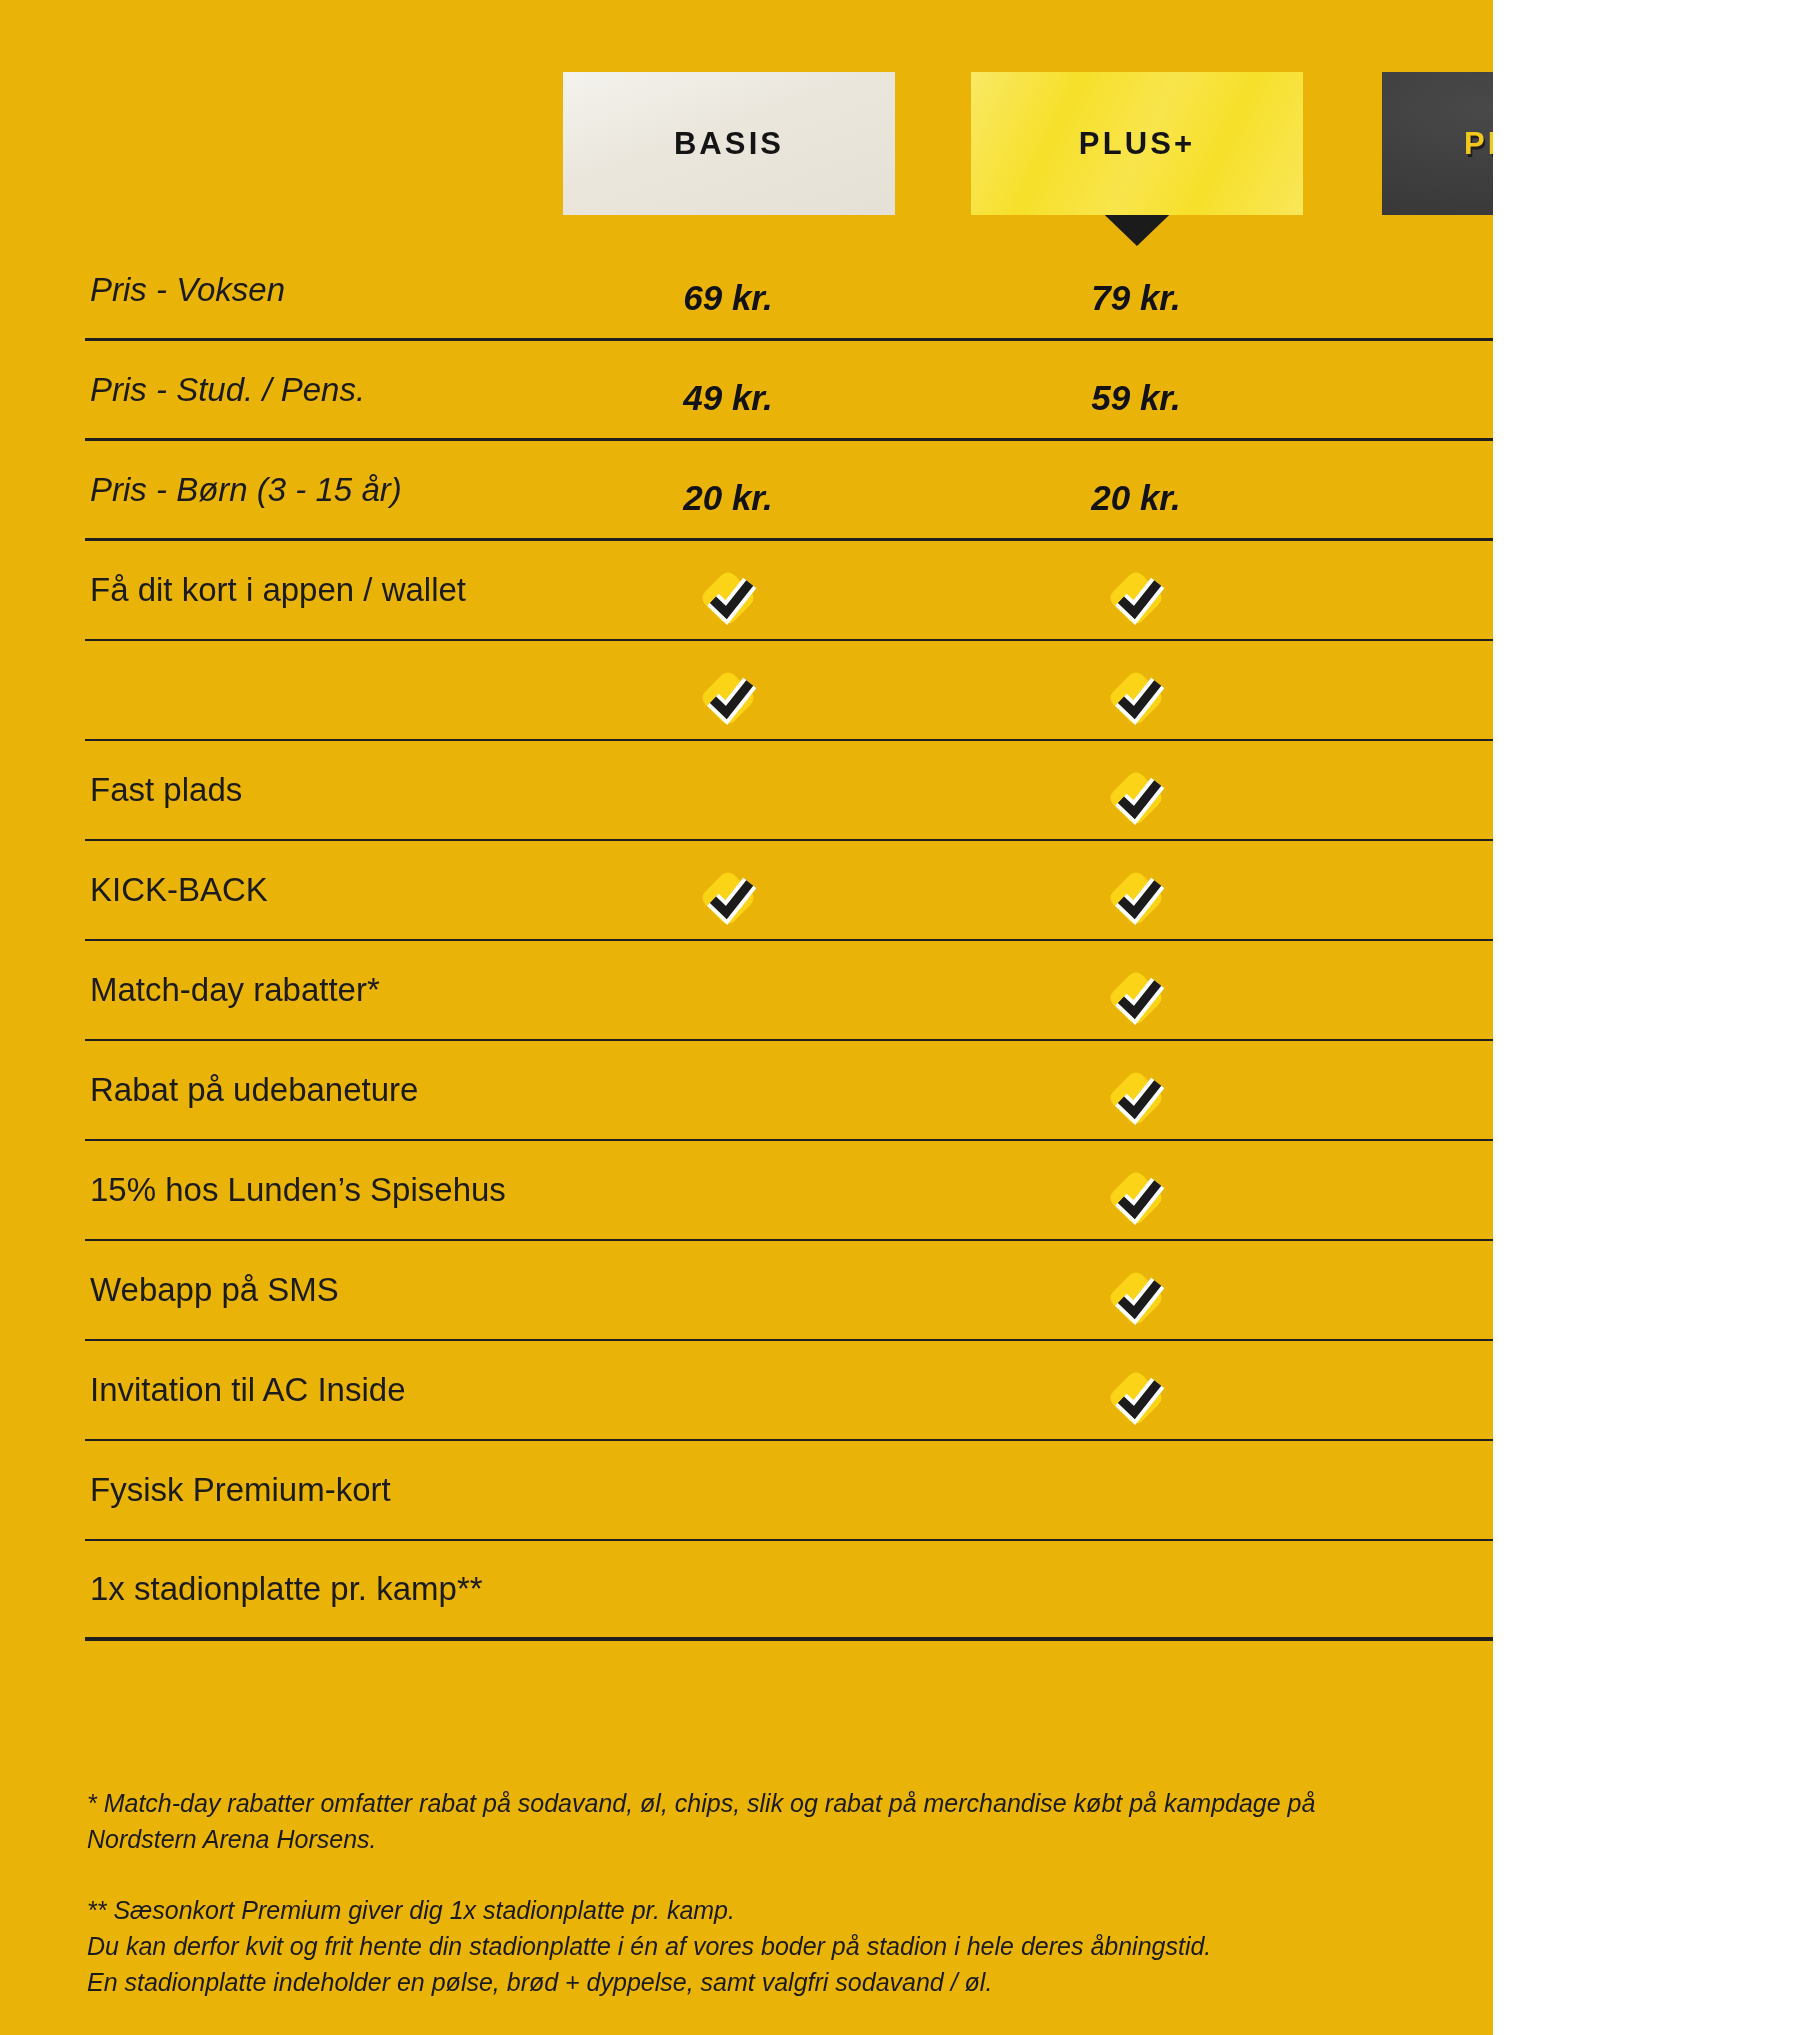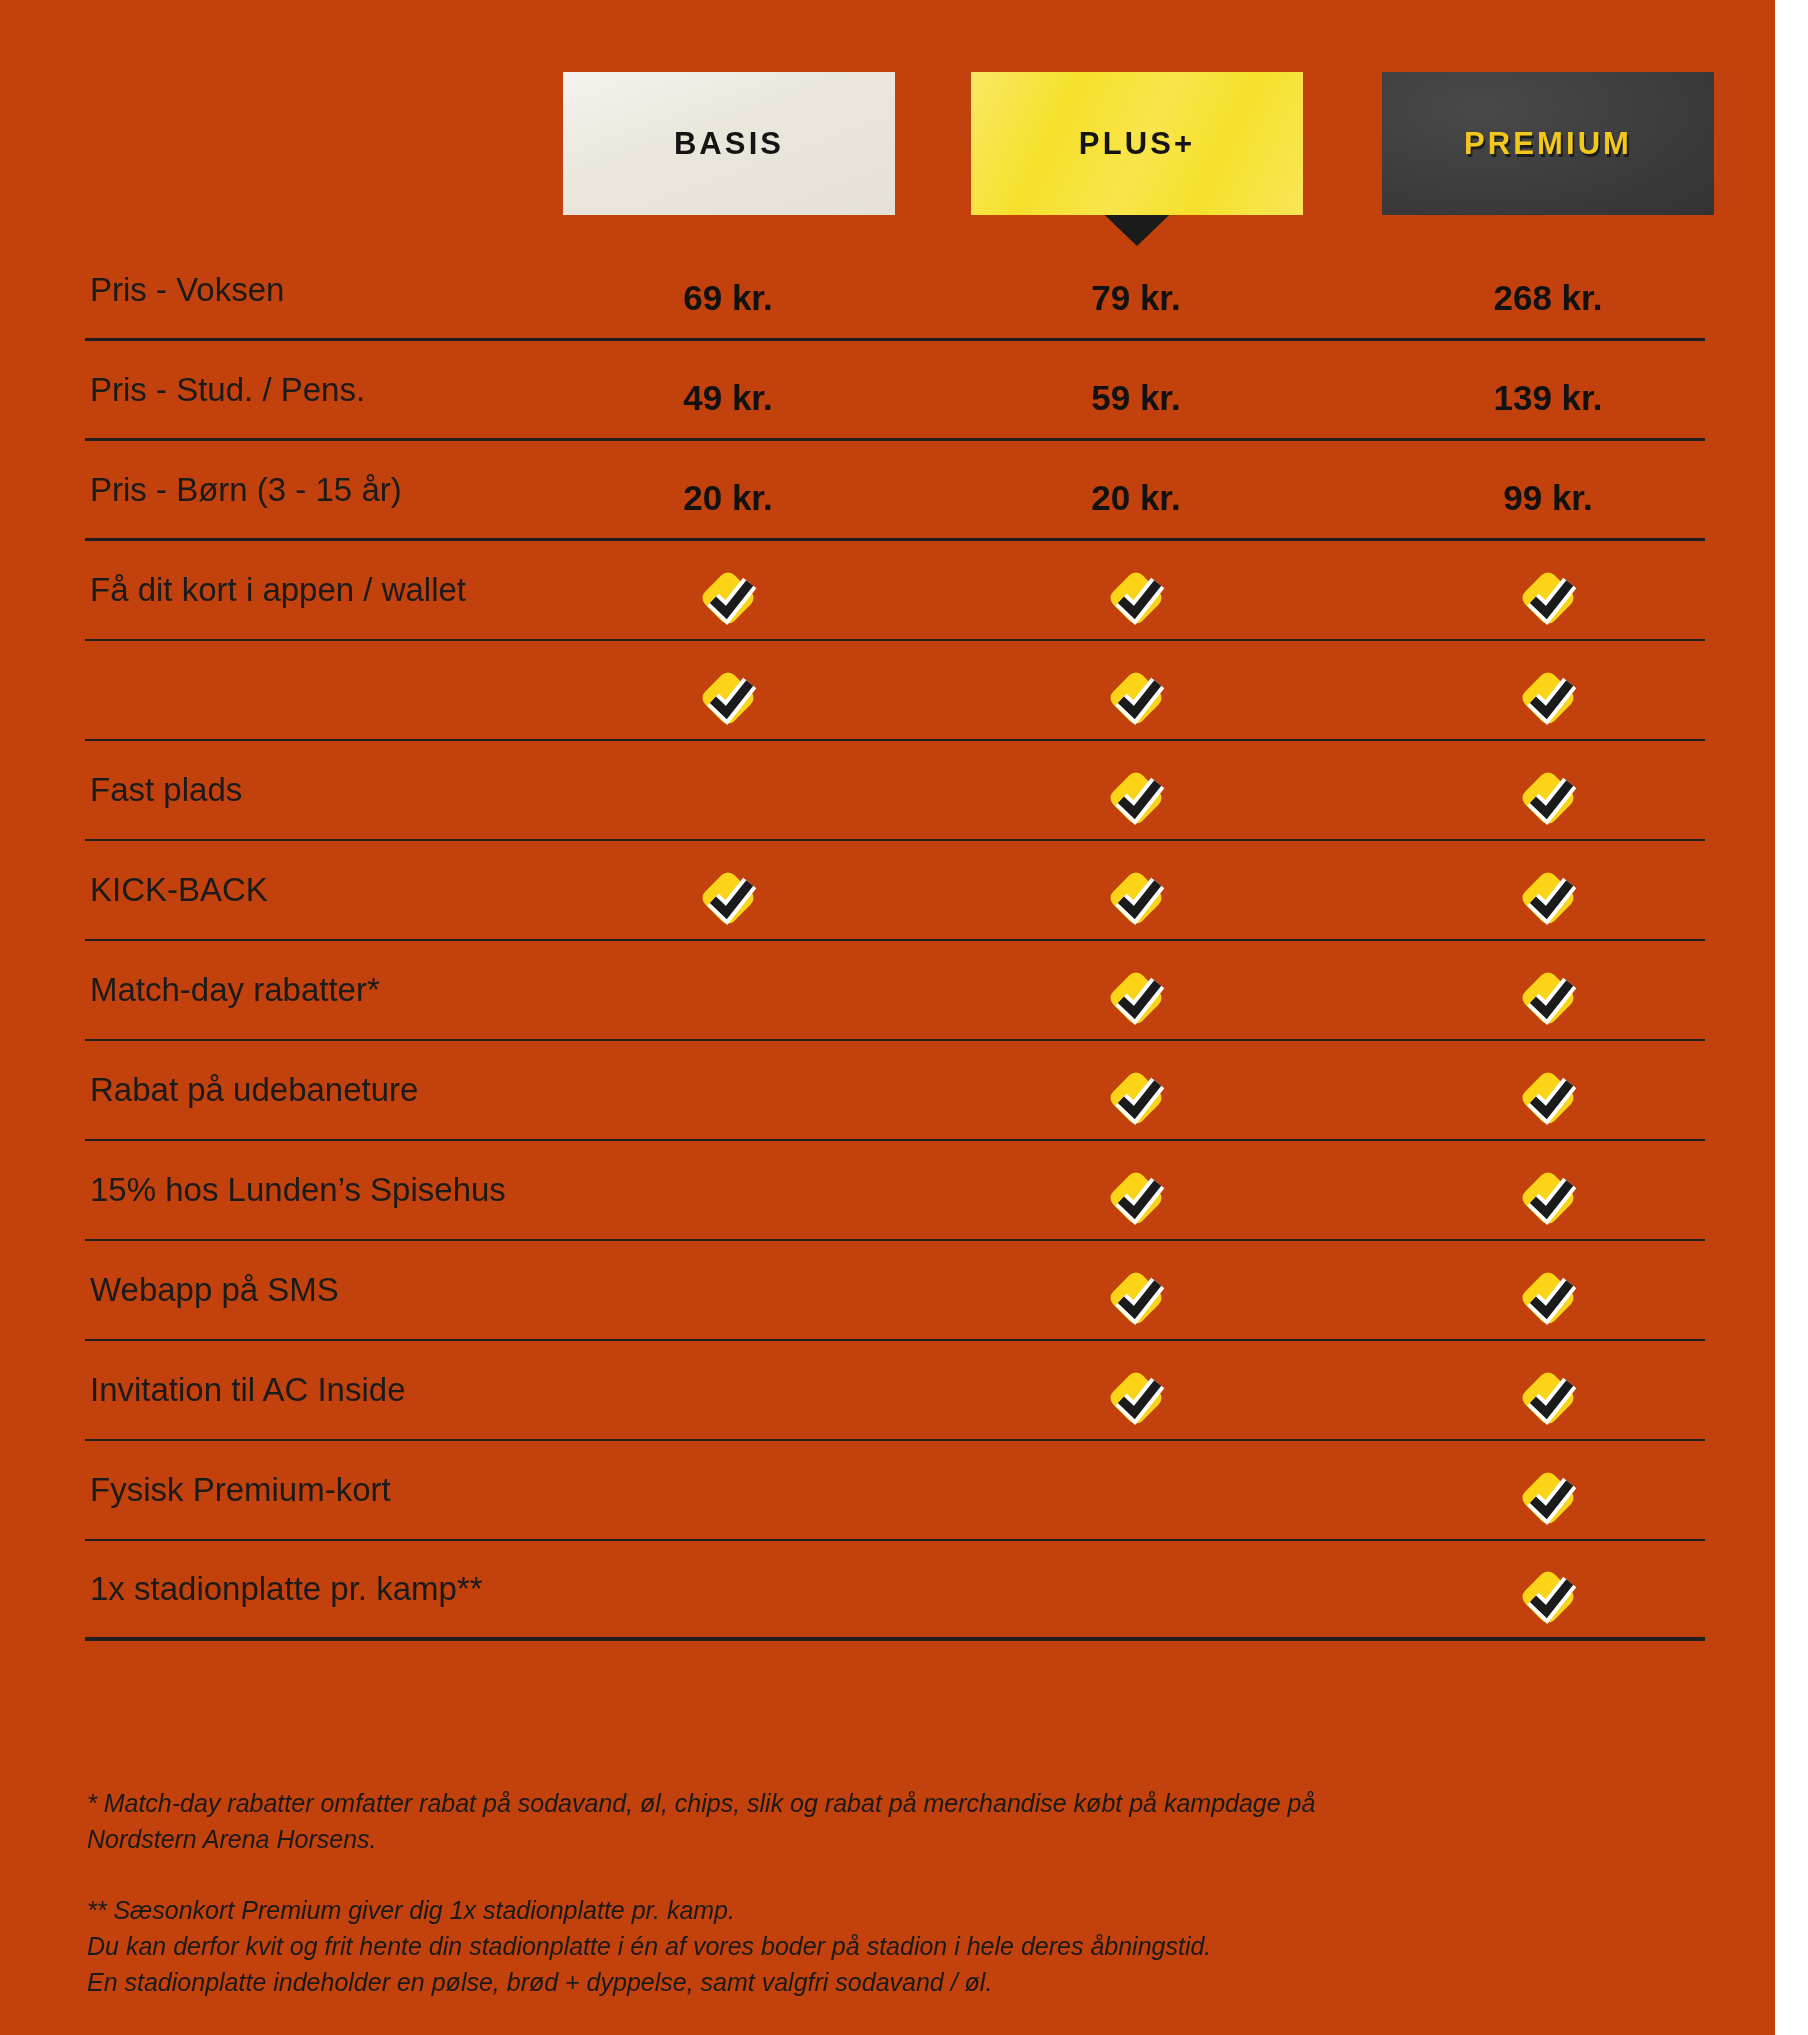--- a/index.html
+++ b/index.html
@@ -1,19 +1,19 @@
 <!DOCTYPE html>
 <html style="--line: #1F1F1F; --check-yellow: #FBD418; --check-black: #1B1B1B; --check-outline: #FFFFFF; --arrow: #1B1B1B;font-size:10px"><head>
 <meta charset="utf-8">
 <style>
   html,body{margin:0;padding:0;background:#ffffff;}
   .page{
     position:relative;
-    width:1775px;height:2035px;
-    background:#c2410c;
+    width:1493px;height:2035px;
+    background:#eab308;
     font-family:"Liberation Sans", sans-serif;
     color:#1b1b1b;
     overflow:hidden;
   }
 
   
   .header{position:absolute;left:0;top:0;width:1809px;height:251px;}
   .plan-box{
     position:absolute;top:72px;width:332px;height:143px;
     display:flex;align-items:center;justify-content:center;
@@ -28,21 +28,21 @@
     position:absolute;left:50%;top:143px;transform:translateX(-50%);
     display:block;
   }
 
   
   .table{position:absolute;left:85px;top:241px;width:1620px;}
   .row{
     position:relative;height:100px;box-sizing:border-box;
     border-bottom:2.5px solid var(--line,#1f1f1f);
   }
-  .row.price{border-bottom-width:3.8px;}
+  .row.price{border-bottom-width:3.8px;font-style:italic;}
   .row:last-child{border-bottom-width:4.4px;}
   .cell{white-space:nowrap;}
   .cell.label{
     position:absolute;left:5px;top:50%;transform:translateY(-50%);
     font-size:33px;font-weight:400;color:#1b1b1b;
   }
   .cell.val{
     position:absolute;top:50%;transform:translate(-50%,-50%);
     text-align:center;
     margin-top:8px;

